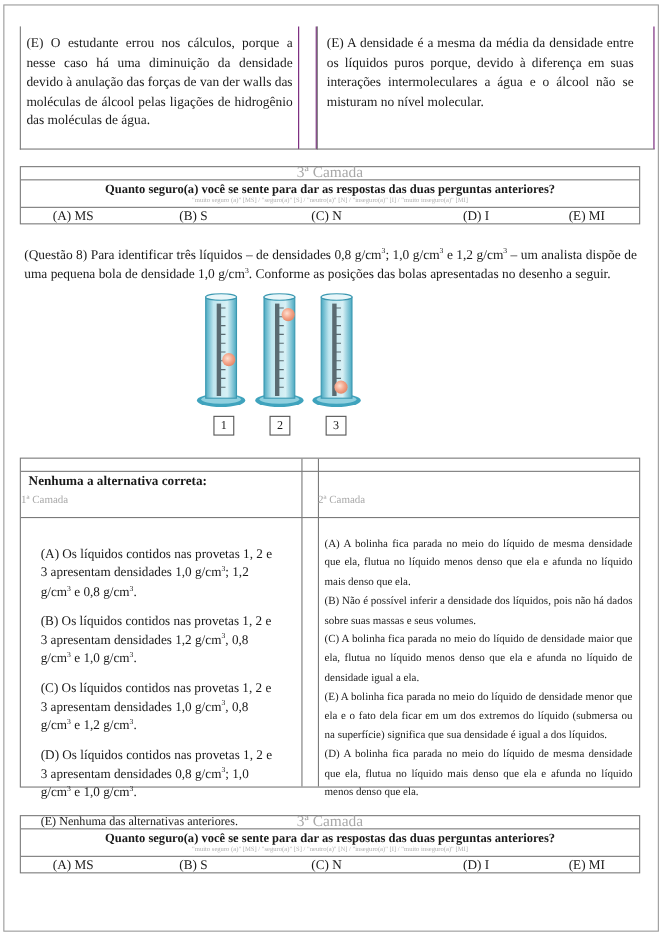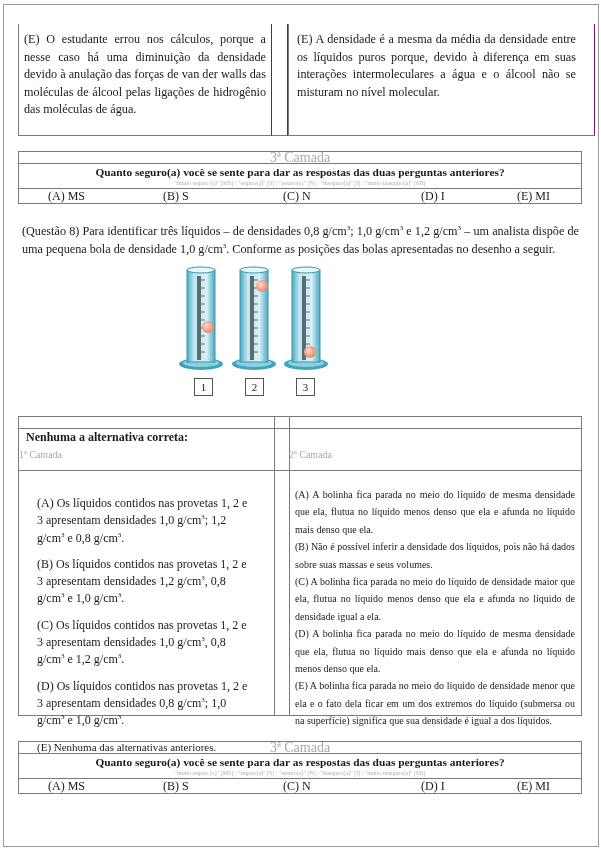--- a/index.html
+++ b/index.html
@@ -152,22 +152,22 @@
     <p><span>(B) Os líquidos contidos nas provetas 1, 2 e 3 apresentam densidades 1,2 g/cm</span><sup style="font-size:7px">3</sup><span>, 0,8 g/cm</span><sup style="font-size:7px">3</sup><span> e 1,0 g/cm</span><sup style="font-size:7px">3</sup><span>.</span></p>
     <p><span>(C) Os líquidos contidos nas provetas 1, 2 e 3 apresentam densidades 1,0 g/cm</span><sup style="font-size:7px">3</sup><span>, 0,8 g/cm</span><sup style="font-size:7px">3</sup><span> e 1,2 g/cm</span><sup style="font-size:7px">3</sup><span>.</span></p>
     <p><span>(D) Os líquidos contidos nas provetas 1, 2 e 3 apresentam densidades 0,8 g/cm</span><sup style="font-size:7px">3</sup><span>; 1,0 g/cm</span><sup style="font-size:7px">3</sup><span> e 1,0 g/cm</span><sup style="font-size:7px">3</sup><span>.</span></p>
     <p class="small">(E) Nenhuma das alternativas anteriores.</p>
   </div>
 
   <div class="exp-list" style="left:276px; top:69px; width:280px">
     <p>(A) A bolinha fica parada no meio do líquido de mesma densidade que ela, flutua no líquido menos denso que ela e afunda no líquido mais denso que ela.</p>
     <p>(B) Não é possível inferir a densidade dos líquidos, pois não há dados sobre suas massas e seus volumes.</p>
     <p>(C) A bolinha fica parada no meio do líquido de densidade maior que ela, flutua no líquido menos denso que ela e afunda no líquido de densidade igual a ela.</p>
+    <p>(E) A bolinha fica parada no meio do líquido de densidade menor que ela e o fato dela ficar em um dos extremos do líquido (submersa ou na superfície) significa que sua densidade é igual a dos líquidos.</p>
     <p>(D) A bolinha fica parada no meio do líquido de mesma densidade que ela, flutua no líquido mais denso que ela e afunda no líquido menos denso que ela.</p>
-    <p>(E) A bolinha fica parada no meio do líquido de densidade menor que ela e o fato dela ficar em um dos extremos do líquido (submersa ou na superfície) significa que sua densidade é igual a dos líquidos.</p>
   </div>
 </div>
 
 <div class="abs conf" style="top:741px;">
   <div class="row-h">3ª Camada</div>
   <div class="row-q">Quanto seguro(a) você se sente para dar as respostas das duas perguntas anteriores?</div>
   <div class="row-l">"muito seguro (a)" [MS] / "seguro(a)" [S] / "neutro(a)" [N] / "inseguro(a)" [I] / "muito inseguro(a)" [MI]</div>
   <div class="row-o">
     <span style="left:29px">(A) MS</span>
     <span style="left:144px">(B) S</span>

